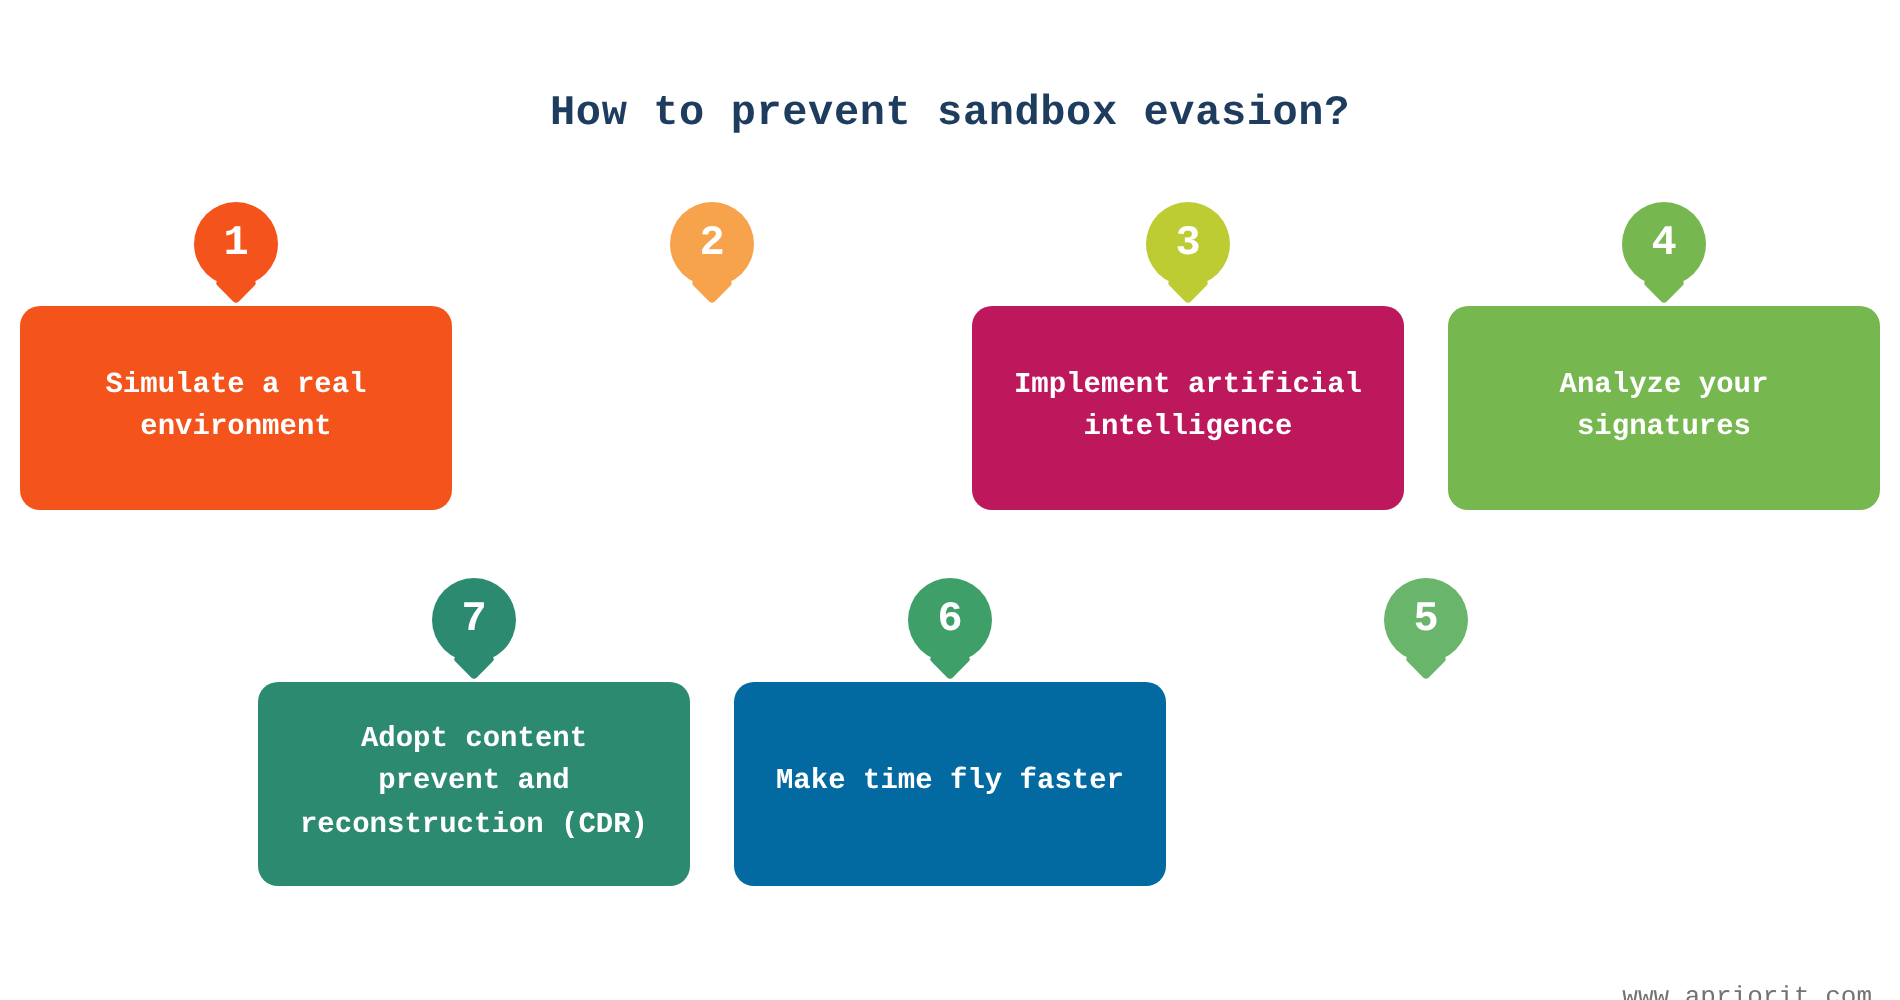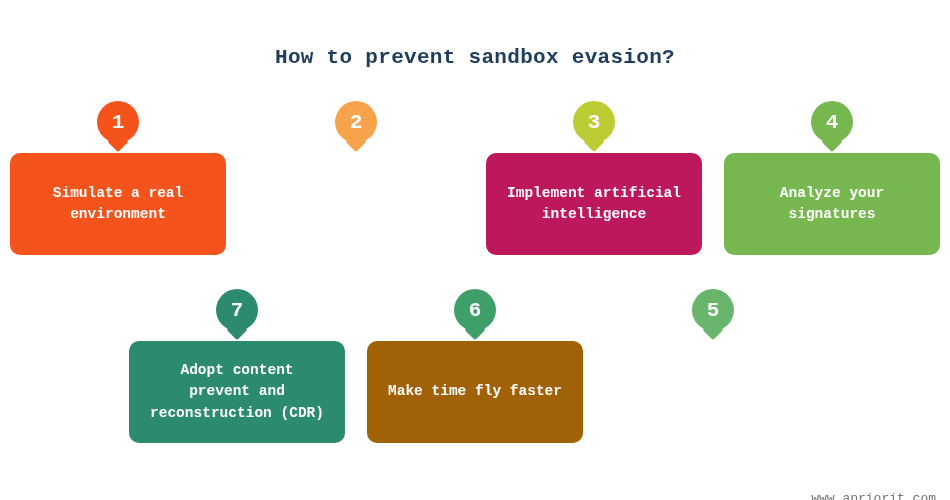--- a/index.html
+++ b/index.html
@@ -141,21 +141,21 @@
       </div>
       <div class="card" style="background-color: rgb(43, 138, 112);">
         <span>Adopt content prevent and reconstruction (CDR)</span>
       </div>
     </div>
 
     <div class="step">
       <div class="pin" style="background-color: rgb(63, 159, 104);">
         <span class="pin-number">6</span>
       </div>
-      <div class="card" style="background-color: #a16207;">
+      <div class="card" style="background-color: #0369a1;">
         <span>Make time fly faster</span>
       </div>
     </div>
 
     <div class="step">
       <div class="pin" style="background-color: rgb(104, 181, 107);">
         <span class="pin-number">5</span>
       </div>
     </div>
 

